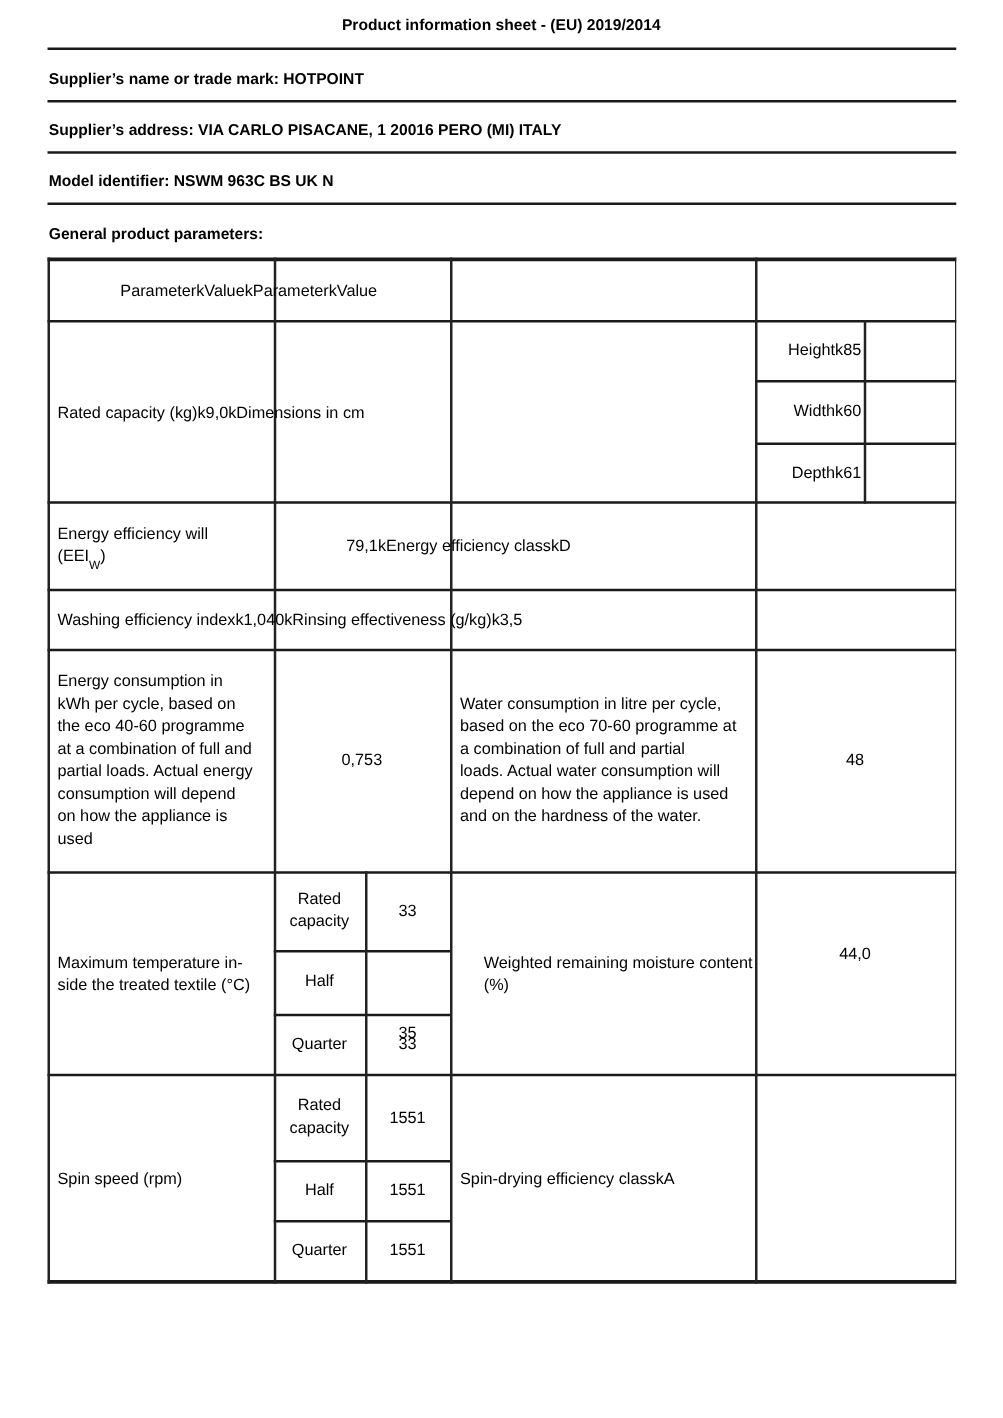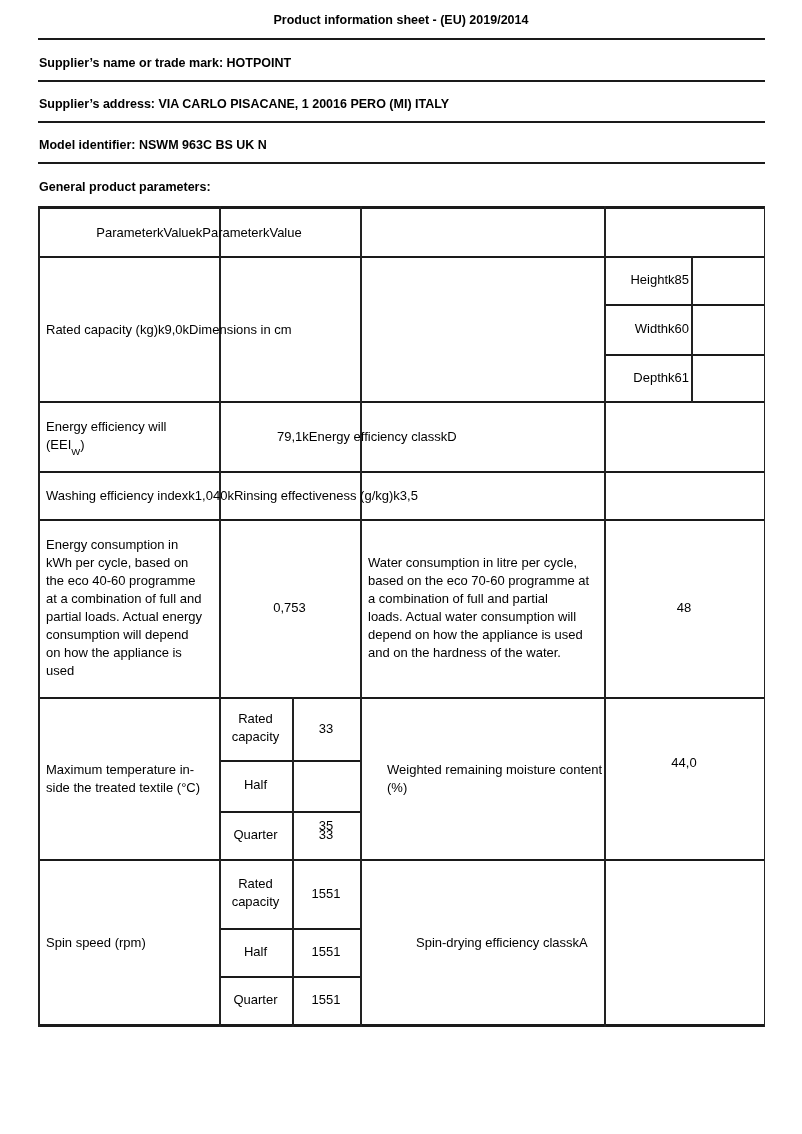--- a/index.html
+++ b/index.html
@@ -107,16 +107,16 @@
     <div class="t ctr" style="left:604px;top:754px;width:160px;">44,0</div>
 
     <div class="t" style="left:46px;top:934px;">Spin speed (rpm)</div>
     <div class="t wrap ctr" style="left:219px;top:875px;width:73px;">Rated
 capacity</div>
     <div class="t ctr" style="left:292px;top:885px;width:68px;">1551</div>
     <div class="t wrap ctr" style="left:219px;top:943px;width:73px;">Half</div>
     <div class="t ctr" style="left:292px;top:943px;width:68px;">1551</div>
     <div class="t wrap ctr" style="left:219px;top:991px;width:73px;">Quarter</div>
     <div class="t ctr" style="left:292px;top:991px;width:68px;">1551</div>
-    <div class="t" style="left:368px;top:934px;margin-left:48px;">Spin-drying efficiency classkA</div>
+    <div class="t" style="left:368px;top:934px;">Spin-drying efficiency classkA</div>
   </div>
 
 </div>
 
 </body></html>

